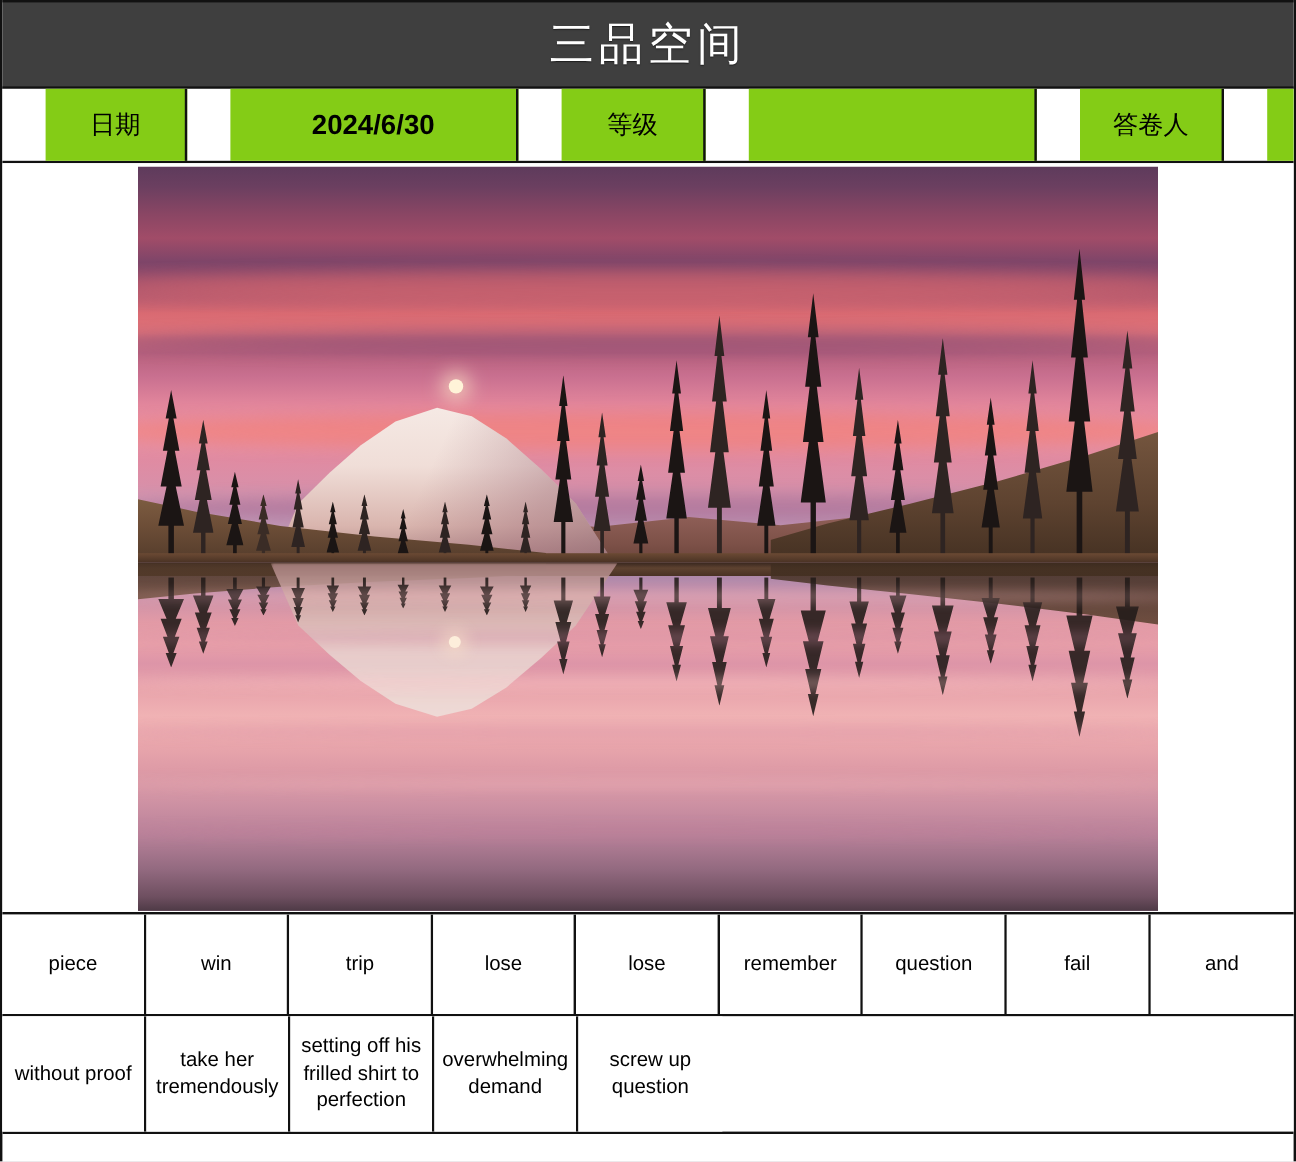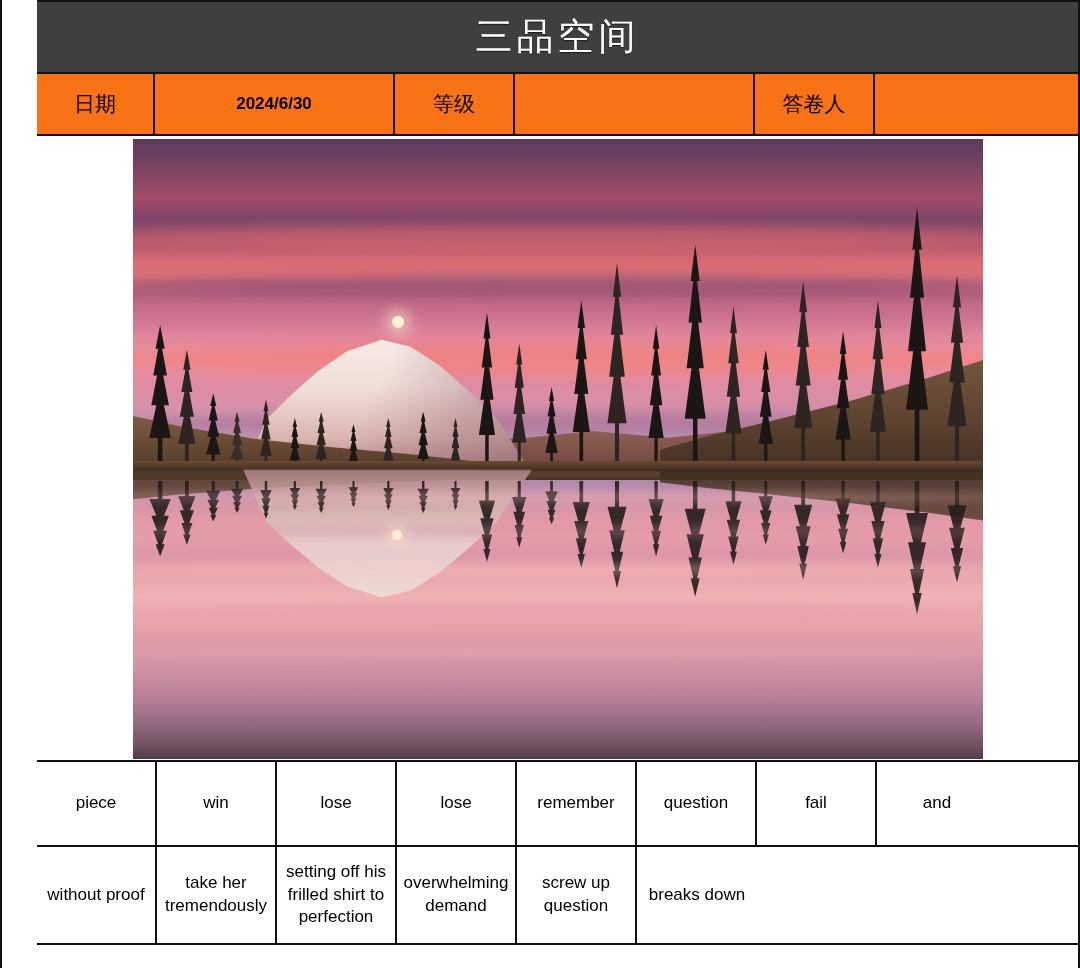--- a/index.html
+++ b/index.html
@@ -12,21 +12,20 @@
     overflow: hidden;
   }
 
   .worksheet {
     width: 1080px;
     height: 968px;
     position: relative;
     background: #ffffff;
     border-left: 2px solid #111;
     border-right: 2px solid #111;
-    padding-left: 35px;
   }
 
   
   .title-bar {
     height: 74px;
     background: #3f3f3f;
     border-top: 2px solid #111;
     border-bottom: 2px solid #111;
     display: flex;
     align-items: center;
@@ -48,29 +47,30 @@
     border-bottom: 2px solid #111;
     background: #ffffff;
   }
   .meta-cell {
     display: flex;
     align-items: center;
     justify-content: center;
     border-right: 2px solid #111;
     font-size: 21px;
     color: #000;
-    background: #f97316;
+    background: #84cc16;
     font-family: "DejaVu Serif", "Liberation Serif", serif;
     overflow: hidden;
+    margin-left: 36px;
   }
   .meta-cell:last-child { border-right: none; }
   .mc-label-1 { width: 118px; }
   .mc-value-1 { width: 240px; font-weight: bold;
                 font-family: "Liberation Sans", "DejaVu Sans", sans-serif;
-                font-size: 17px; }
+                font-size: 23px; }
   .mc-label-2 { width: 120px; }
   .mc-value-2 { width: 240px; }
   .mc-label-3 { width: 120px; }
   .mc-value-3 { flex: 1; }
 
   
   .picture-band {
     height: 626px;
     background: #ffffff;
     display: flex;
@@ -380,30 +380,30 @@
         <div class="wline w6"></div>
         <div class="sun-refl"></div>
       </div>
 
     </div>
   </div>
 
   <div class="grid row-words">
     <div class="cell">piece</div>
     <div class="cell">win</div>
+    <div class="cell">trip</div>
     <div class="cell">lose</div>
     <div class="cell">lose</div>
     <div class="cell">remember</div>
     <div class="cell">question</div>
     <div class="cell">fail</div>
     <div class="cell">and</div>
   </div>
 
   <div class="grid row-phrases">
     <div class="cell">without proof</div>
     <div class="cell">take her tremendously</div>
     <div class="cell">setting off his frilled shirt to perfection</div>
     <div class="cell">overwhelming demand</div>
     <div class="cell">screw up question</div>
-    <div class="cell">breaks down</div>
   </div>
 
 </div>
 
 </body></html>

